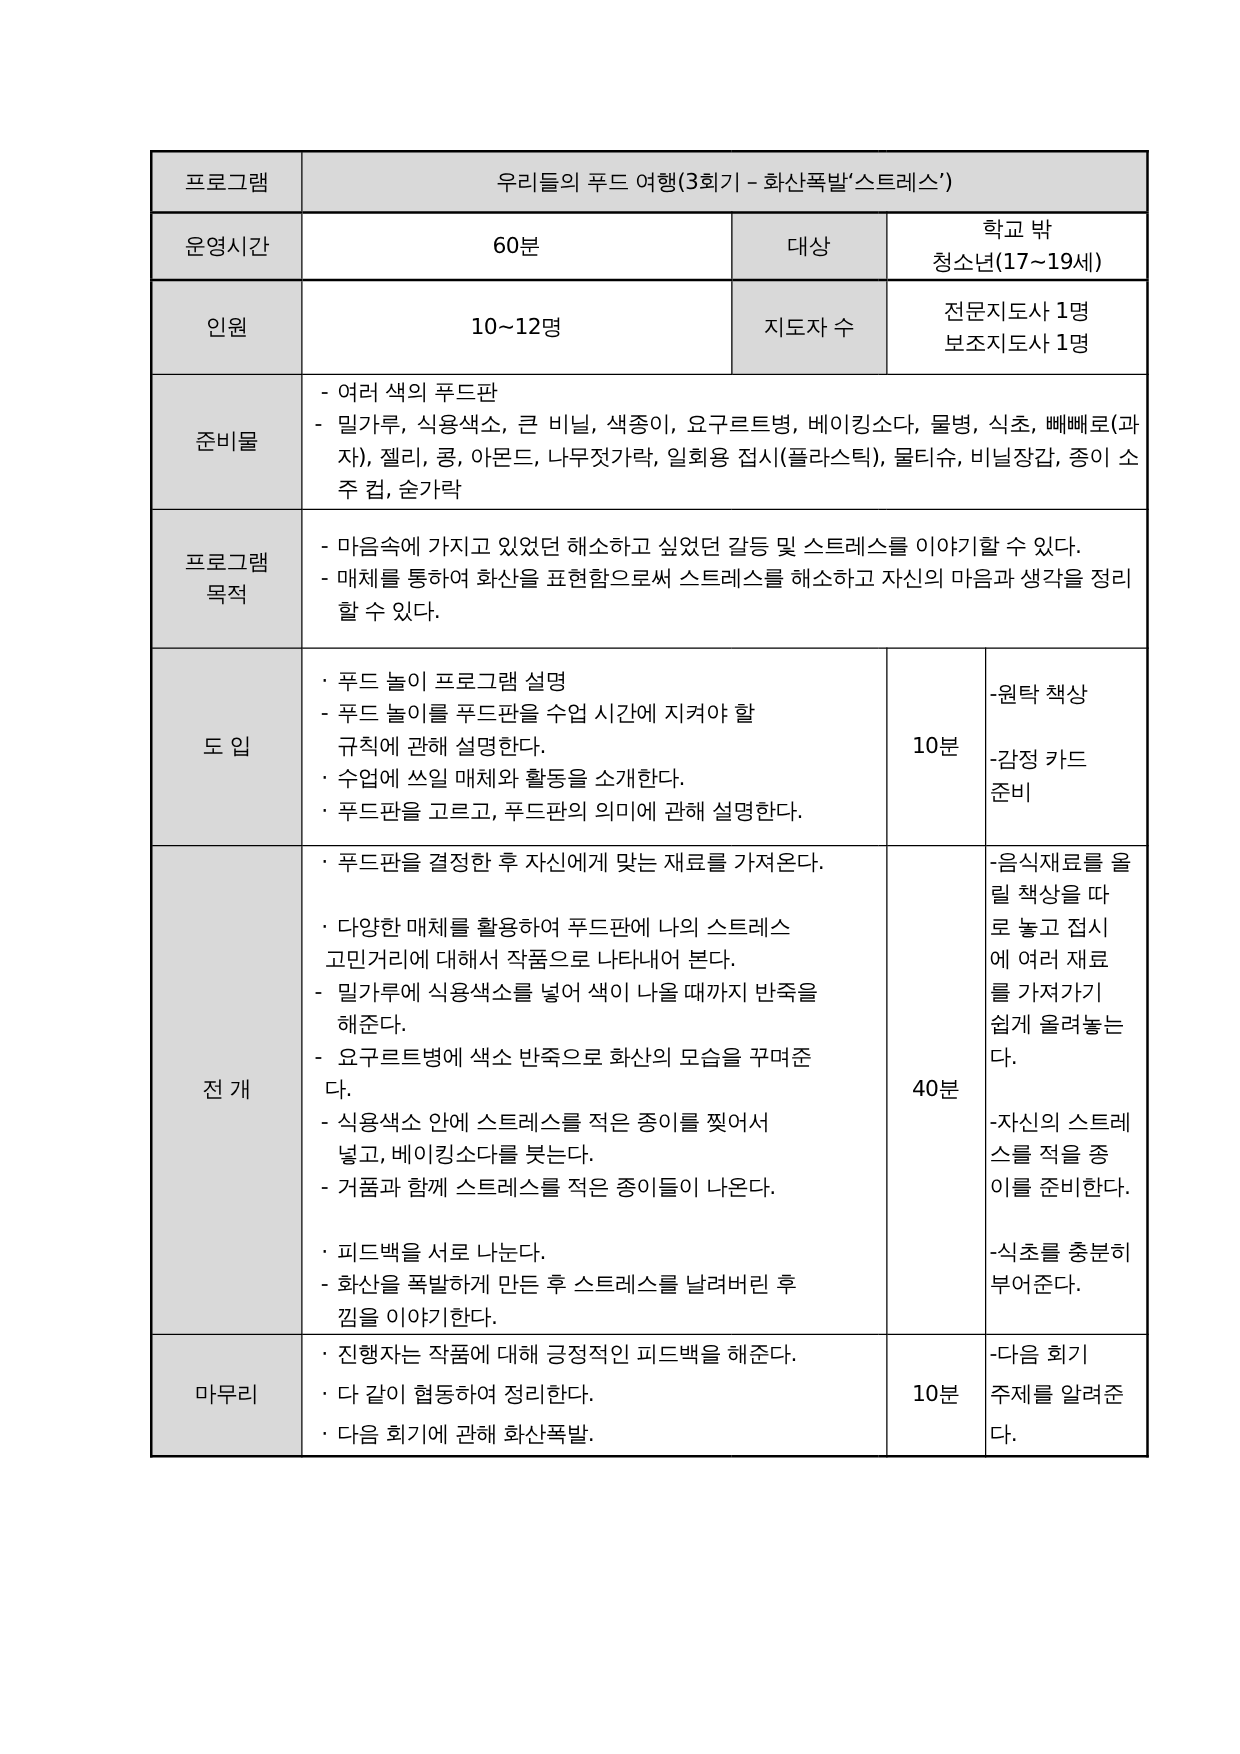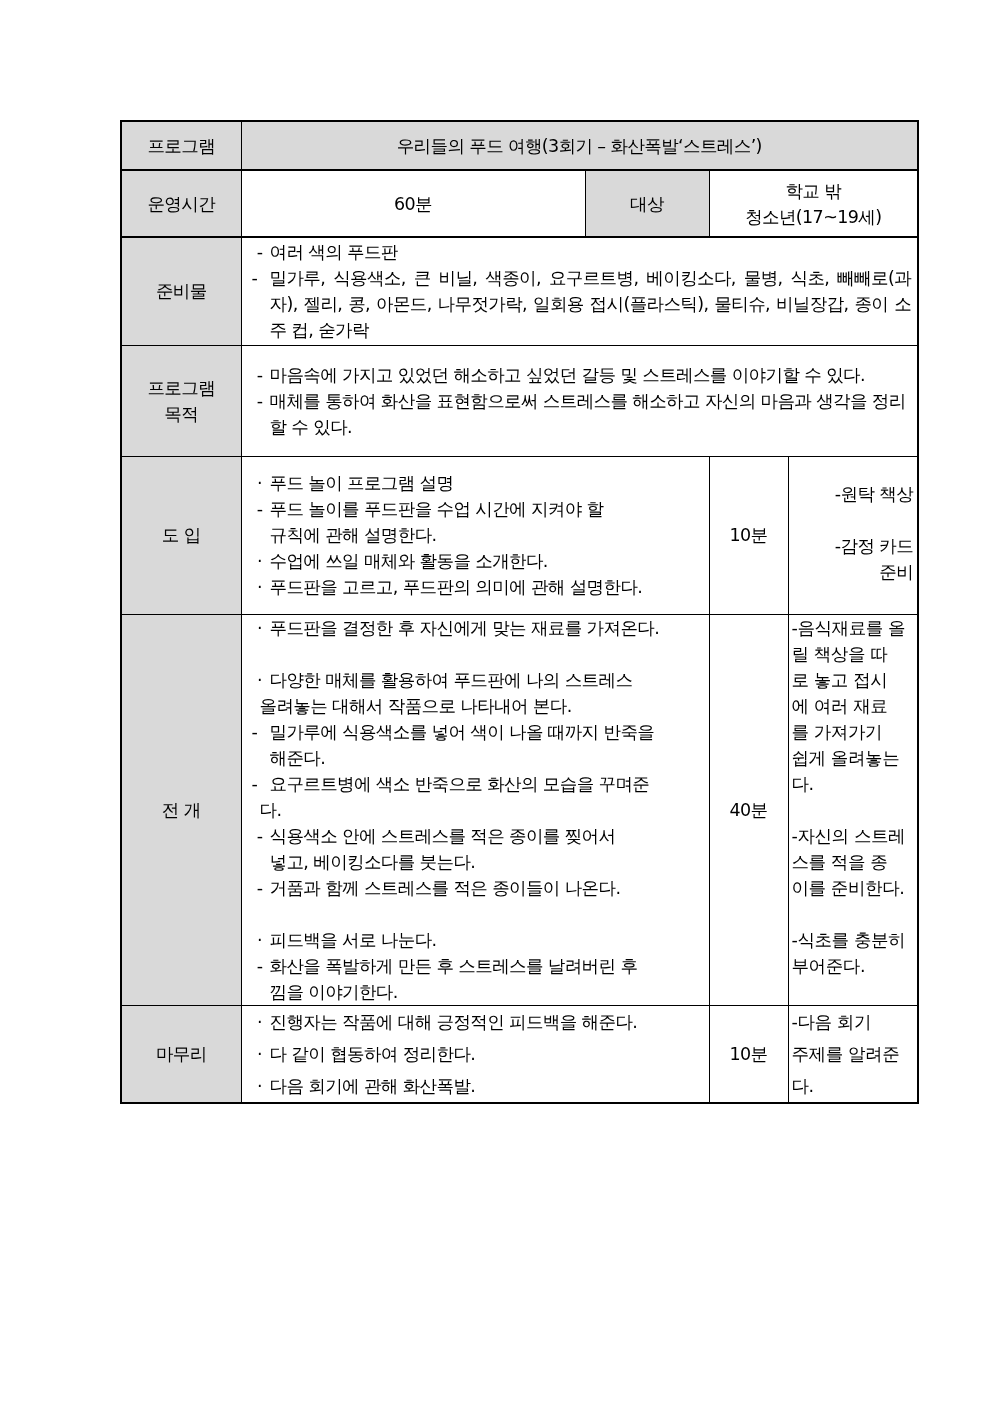--- a/index.html
+++ b/index.html
@@ -9,21 +9,21 @@
     table.plan td { border: 1px solid #000; padding: 0; vertical-align: middle; }
     td.hd { background: #d9d9d9; text-align: center; }
     td.center { text-align: center; }
     tr.thick-bottom > td { border-bottom: 2px solid #000; }
     .list { margin: 0; padding: 0 6px 0 10px; list-style: none; text-align: left; }
     .list li { position: relative; padding-left: 18px; }
     .list li .mk { position: absolute; left: 0; top: 0; width: 16px; text-align: center; }
     .list li.sub { padding-left: 8px; }
     .list li.gap { height: 26px; }
     .justify { text-align: justify; text-align-last: left; }
-    .notes { padding: 0 4px 0 3px; text-align: right; }
+    .notes { padding: 0 4px 0 3px; text-align: left; }
     .notes p { margin: 0; }
     .notes p.gap { height: 26px; }
     .notes.just { text-align: justify; text-align-last: left; letter-spacing: -0.4px; }
     .two-line { display: block; }
   </style>
 </head>
 <body>
 
 <div class="page">
   <table class="plan">
@@ -35,30 +35,39 @@
       <col style="width:79px">
       <col style="width:130px">
     </colgroup>
 
     <tbody>
         <tr class="thick-bottom" style="height:49px">
       <td class="hd">프로그램</td>
       <td class="hd" colspan="5">우리들의 푸드 여행(3회기 – 화산폭발‘스트레스’)</td>
     </tr>
 
-    <tr class="thick-bottom" style="height:67px">
+    <tr class="thick-bottom" style="height:54px">
       <td class="hd">운영시간</td>
       <td class="center">60분</td>
       <td class="hd" colspan="2">대상</td>
       <td class="center" colspan="2">
         <span class="two-line">학교 밖</span>
         <span class="two-line">청소년(17~19세)</span>
       </td>
     </tr>
 
+    <tr style="height:75px">
+      <td class="hd">인원</td>
+      <td class="center">10~12명</td>
+      <td class="hd" colspan="2">지도자 수</td>
+      <td class="center" colspan="2">
+        <span class="two-line">전문지도사 1명</span>
+        <span class="two-line">보조지도사 1명</span>
+      </td>
+    </tr>
 
 
     <tr style="height:108px">
       <td class="hd">준비물</td>
       <td colspan="5">
         <ul class="list">
           <li><span class="mk">-</span><span>여러 색의 푸드판</span></li>
           <li class="justify"><span class="mk">-</span><span>밀가루, 식용색소, 큰 비닐, 색종이, 요구르트병, 베이킹소다, 물병, 식초, 빼빼로(과자), 젤리, 콩, 아몬드, 나무젓가락, 일회용 접시(플라스틱), 물티슈, 비닐장갑, 종이 소주 컵, 숟가락</span></li>
         </ul>
       </td>
@@ -100,21 +109,21 @@
       </td>
     </tr>
 
     <tr style="height:390px">
       <td class="hd">전 개</td>
       <td colspan="3" style="vertical-align:top;">
         <ul class="list">
           <li><span class="mk">·</span><span>푸드판을 결정한 후 자신에게 맞는 재료를 가져온다.</span></li>
           <li class="gap"></li>
           <li><span class="mk">·</span><span>다양한 매체를 활용하여 푸드판에 나의 스트레스</span></li>
-          <li class="sub"><span>올려놓는 대해서 작품으로 나타내어 본다.</span></li>
+          <li class="sub"><span>고민거리에 대해서 작품으로 나타내어 본다.</span></li>
           <li class="justify"><span class="mk">-</span><span>밀가루에 식용색소를 넣어 색이 나올 때까지 반죽을</span></li>
           <li><span>해준다.</span></li>
           <li class="justify"><span class="mk">-</span><span>요구르트병에 색소 반죽으로 화산의 모습을 꾸며준</span></li>
           <li class="sub"><span>다.</span></li>
           <li><span class="mk">-</span><span>식용색소 안에 스트레스를 적은 종이를 찢어서</span></li>
           <li><span>넣고, 베이킹소다를 붓는다.</span></li>
           <li><span class="mk">-</span><span>거품과 함께 스트레스를 적은 종이들이 나온다.</span></li>
           <li class="gap"></li>
           <li><span class="mk">·</span><span>피드백을 서로 나눈다.</span></li>
           <li><span class="mk">-</span><span>화산을 폭발하게 만든 후 스트레스를 날려버린 후</span></li>

